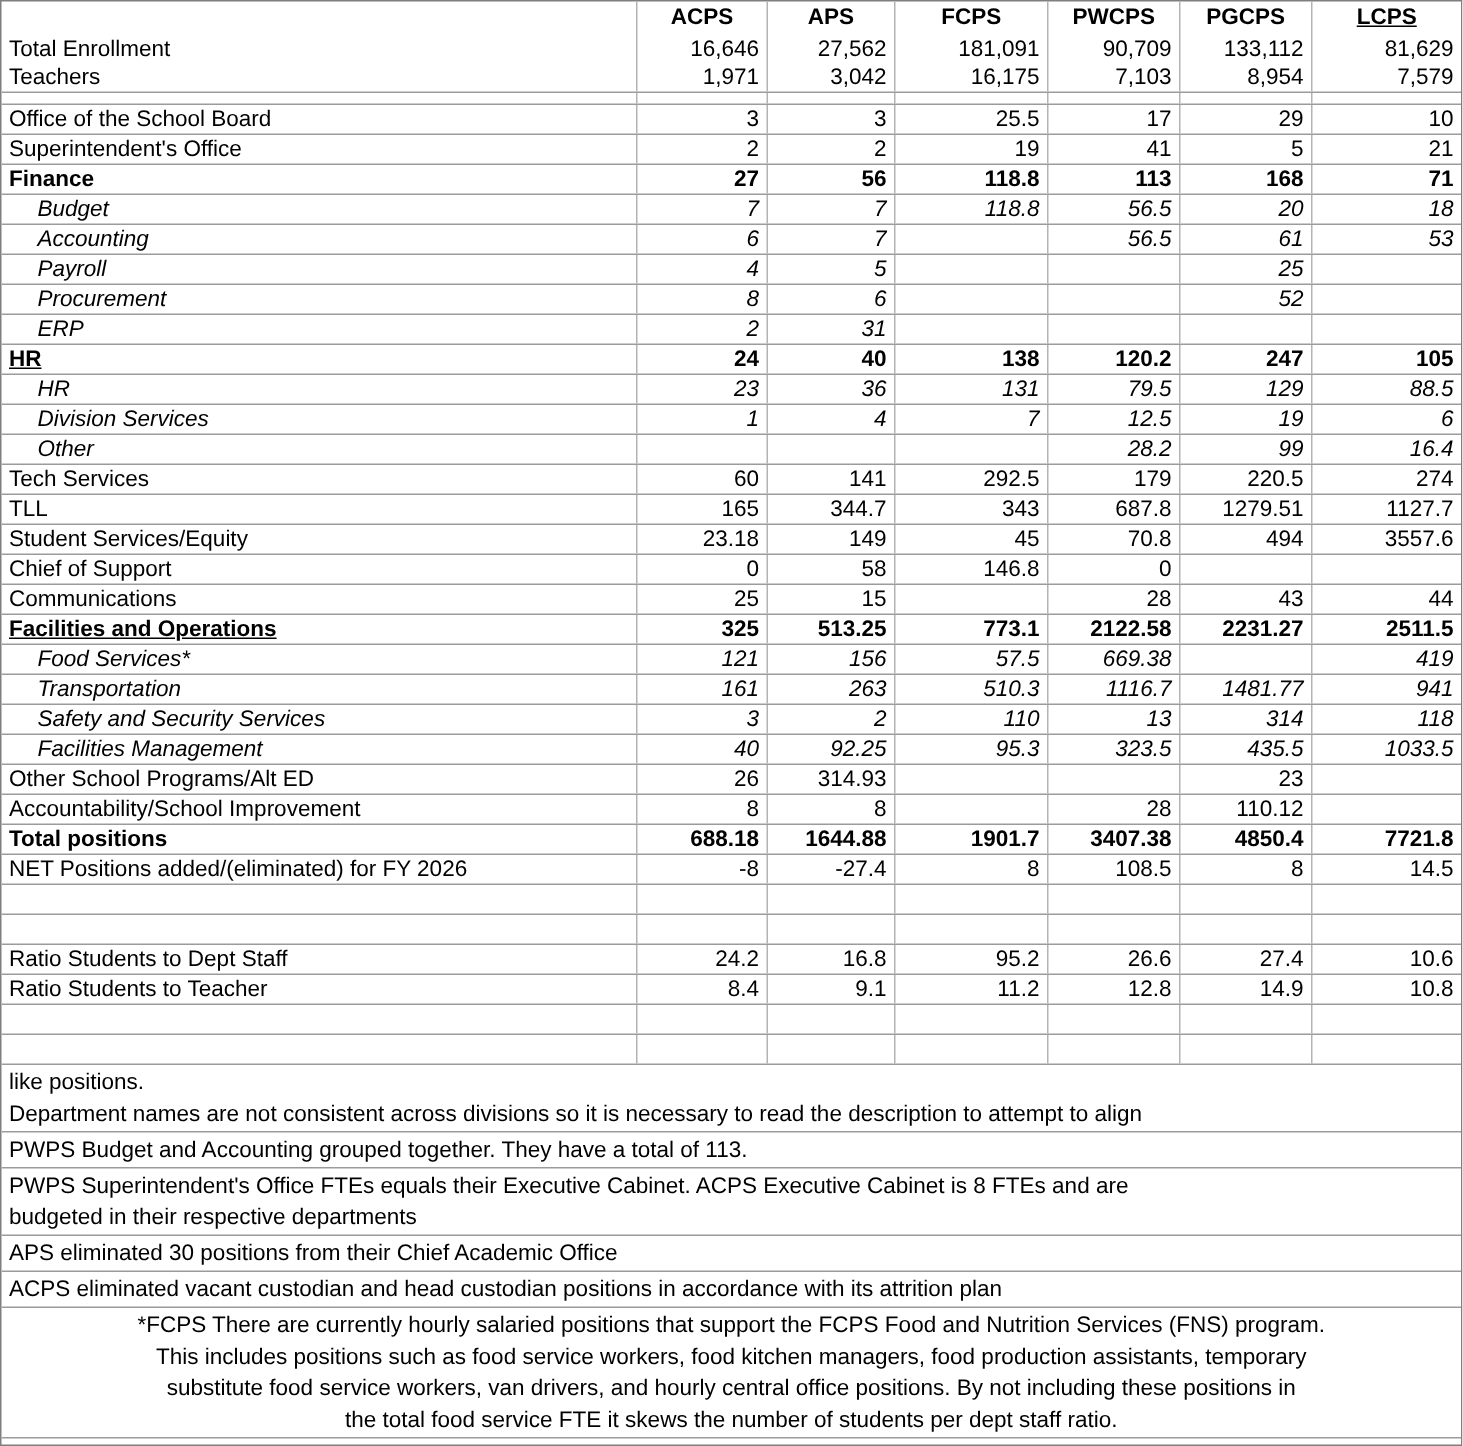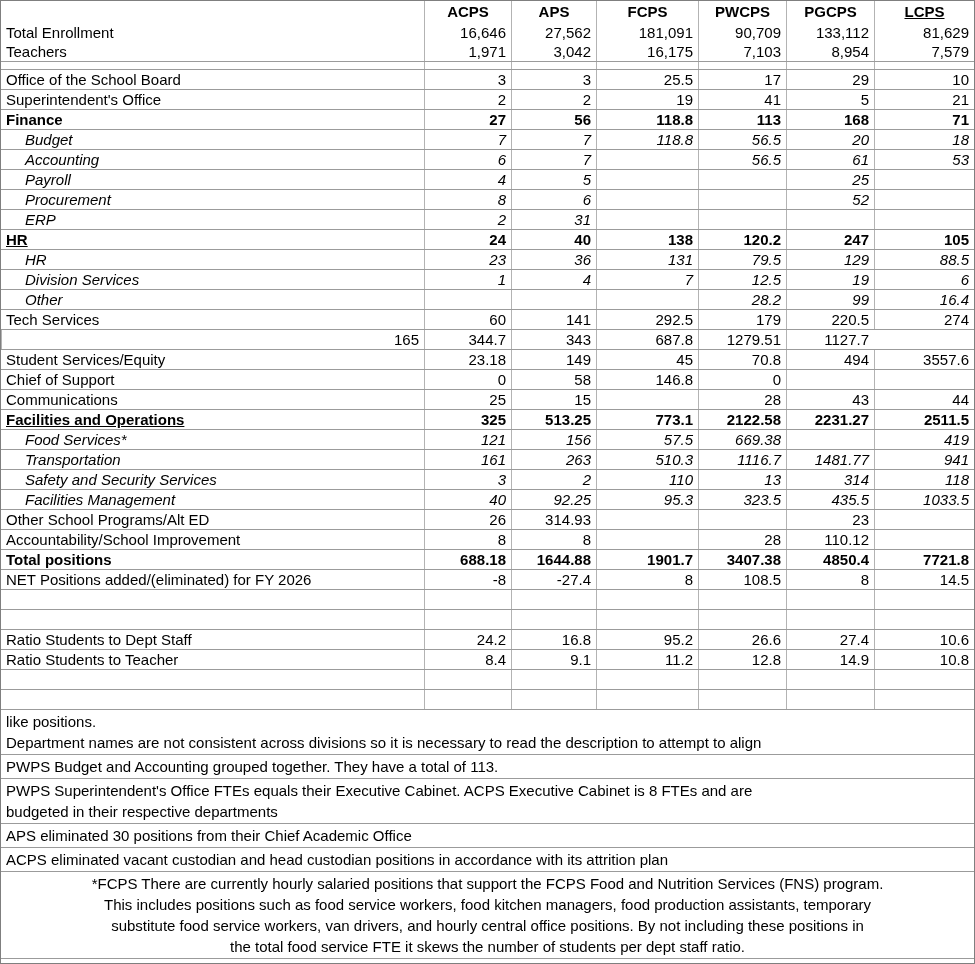--- a/index.html
+++ b/index.html
@@ -203,20 +203,21 @@
       <div class="trow">
         <div class="cell lbl">Tech Services</div>
         <div class="cell val">60</div>
         <div class="cell val">141</div>
         <div class="cell val">292.5</div>
         <div class="cell val">179</div>
         <div class="cell val">220.5</div>
         <div class="cell val">274</div>
       </div>
       <div class="trow">
+        <div class="cell lbl">TLL</div>
         <div class="cell val">165</div>
         <div class="cell val">344.7</div>
         <div class="cell val">343</div>
         <div class="cell val">687.8</div>
         <div class="cell val">1279.51</div>
         <div class="cell val">1127.7</div>
       </div>
       <div class="trow">
         <div class="cell lbl">Student Services/Equity</div>
         <div class="cell val">23.18</div>

